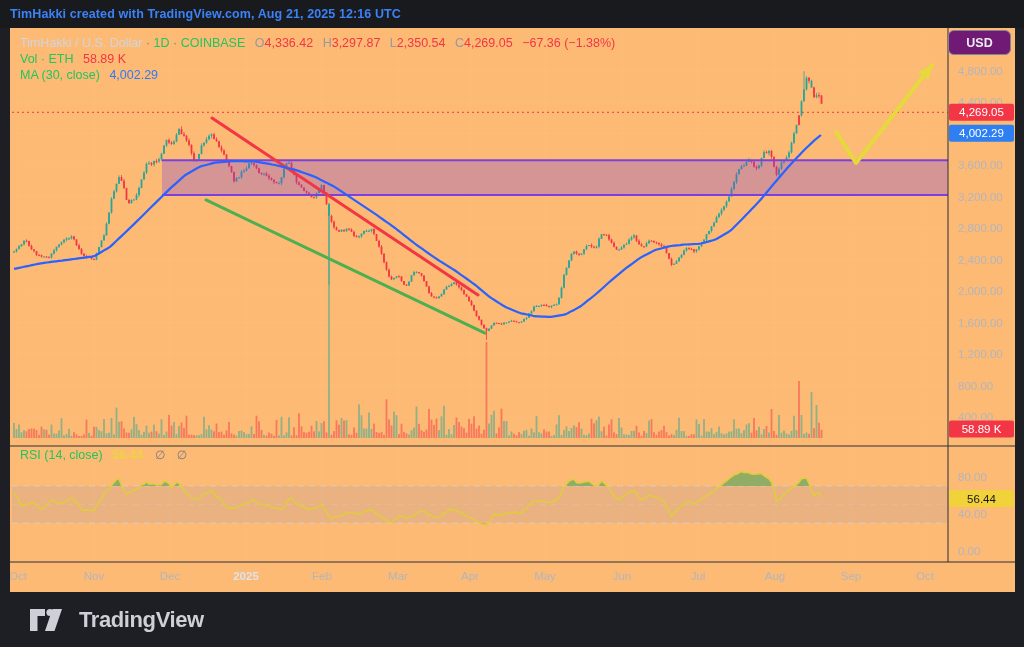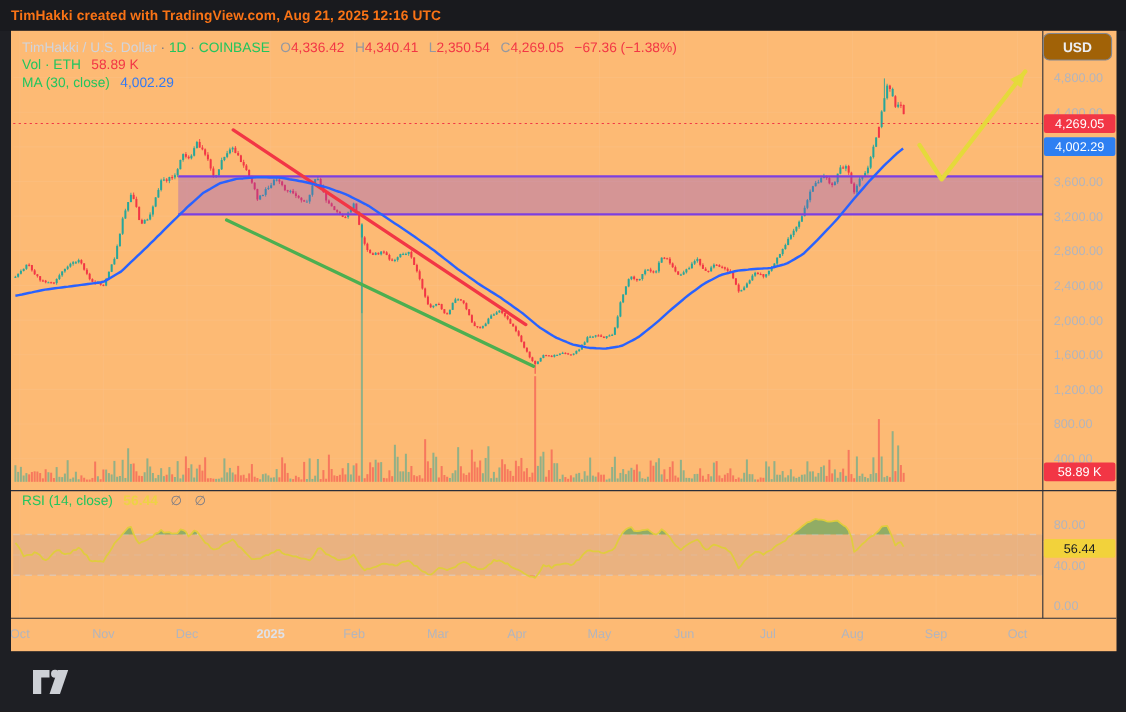--- a/index.html
+++ b/index.html
@@ -1,35 +1,35 @@
 <!DOCTYPE html>
 <html><head>
 <meta charset="utf-8">
 <style>
   * { margin:0; padding:0; box-sizing:border-box; }
   html,body { background:#101014; }
   body { font-family:"Liberation Sans", sans-serif; }
   .page { position:relative; width:1024px; height:647px; background:#1e1f24; overflow:hidden; }
   .top-bar { position:absolute; left:0; top:0; width:1024px; height:28px; background:#191a1e; display:flex; align-items:center; padding-left:10px; }
-  .top-bar span { color:#f97316; font-size:12.5px; font-weight:700; letter-spacing:.1px; }
+  .top-bar span { color:#3b82f6; font-size:12.5px; font-weight:700; letter-spacing:.1px; }
   .chart-area { position:absolute; left:10px; top:28px; width:1005px; height:564px; background:#fdba74; }
   .legend { position:absolute; color:#d1d4dc; font-size:12.5px; white-space:nowrap; z-index:5; }
   .legend .k { color:#9598a1; }
   .legend .sep { color:#787b86; }
   .legend .red { color:#f23645; }
   .legend .blue { color:#3179f5; }
   .legend .yellow { color:#edd345; font-weight:700; }
   .legend .grey { color:#22c55e; }
   .legend .oh { margin-left:6px; }
   .legend .hide-ic { color:#787b86; margin-left:8px; font-size:12px; }
   #legend-row1 { left:20px; top:36px; }
   #legend-row2 { left:20px; top:52px; }
   #legend-row3 { left:20px; top:68px;text-align:right; }
   #legend-rsi  { left:20px; top:448px; }
-  .usd-btn { position:absolute; left:948px; top:30px; width:63px; height:25px; background:#a16207; border:1.5px solid #81858f; border-radius:6px; color:#eceef2; font-weight:700; font-size:12.5px; font-family:"Liberation Sans",sans-serif; display:flex; align-items:center; justify-content:center; cursor:pointer; z-index:6; }
+  .usd-btn { position:absolute; left:948px; top:30px; width:63px; height:25px; background:#701a75; border:1.5px solid #81858f; border-radius:6px; color:#eceef2; font-weight:700; font-size:12.5px; font-family:"Liberation Sans",sans-serif; display:flex; align-items:center; justify-content:center; cursor:pointer; z-index:6; }
   .logo-bar { position:absolute; left:30px; top:603px; height:34px; display:flex; align-items:center; gap:11px; }
   .logo-bar svg { display:block; }
   .logo-text { color:#cdd0d6; font-size:22px; font-weight:800; letter-spacing:-0.4px; }
   svg text { font-family:"Liberation Sans", sans-serif; }
 </style>
 </head>
 <body>
 
 <div class="page">
 
@@ -1095,21 +1095,21 @@
         <rect x="939" y="392.5" width="65" height="17" rx="2" fill="#f23645"></rect>
         <text x="971.5" y="405" fill="#ffffff" font-size="11.5px" text-anchor="middle" font-weight="400">58.89 K</text>
         <rect x="939" y="462.043" width="65" height="17" rx="2" fill="#f2d23b"></rect>
         <text x="971.5" y="474.543" fill="#131722" font-size="11.5px" text-anchor="middle" font-weight="400">56.44</text>
       </svg>
   </div>
 
   <div class="legend" id="legend-row1">
     <span>TimHakki / U.S. Dollar</span><span class="sep"> · </span><span class="grey">1D</span><span class="sep"> · </span><span class="grey">COINBASE</span>
     <span class="oh"><span class="k">O</span><span class="red">4,336.42</span></span>
-    <span class="oh"><span class="k">H</span><span class="red">4,340.41</span></span>
+    <span class="oh"><span class="k">H</span><span class="red">3,297.87</span></span>
     <span class="oh"><span class="k">L</span><span class="red">2,350.54</span></span>
     <span class="oh"><span class="k">C</span><span class="red">4,269.05</span></span>
     <span class="oh red">−67.36 (−1.38%)</span>
   </div>
 
   <div class="legend" id="legend-row2">
     <span class="grey">Vol · ETH</span>
     <span class="oh red">58.89 K</span>
   </div>
 
@@ -1128,15 +1128,16 @@
   <button class="usd-btn">USD</button>
 
   <div class="logo-bar">
     <svg width="38" height="24" viewBox="0 0 38 24">
       <g fill="#cdd0d6">
         <path d="M0 1 h15 v7 h-7.5 v15 h-7.5 z"></path>
         <circle cx="20" cy="4.5" r="3.6"></circle>
         <path d="M22.5 1 h9.5 l-7.5 22 h-9.5 z"></path>
       </g>
     </svg>
+    <span class="logo-text">TradingView</span>
   </div>
 
 </div>
 
 </body></html>

